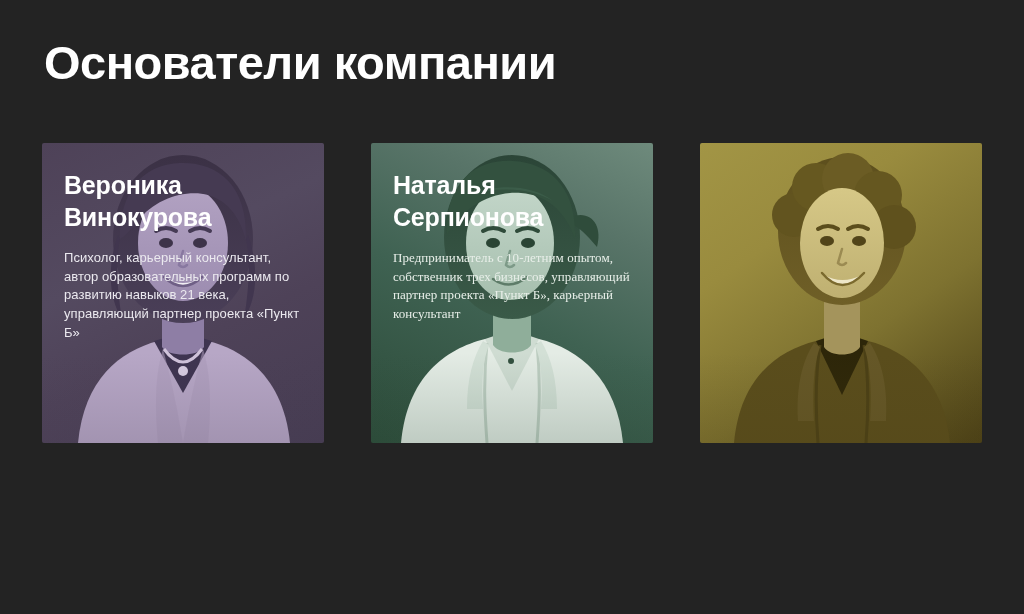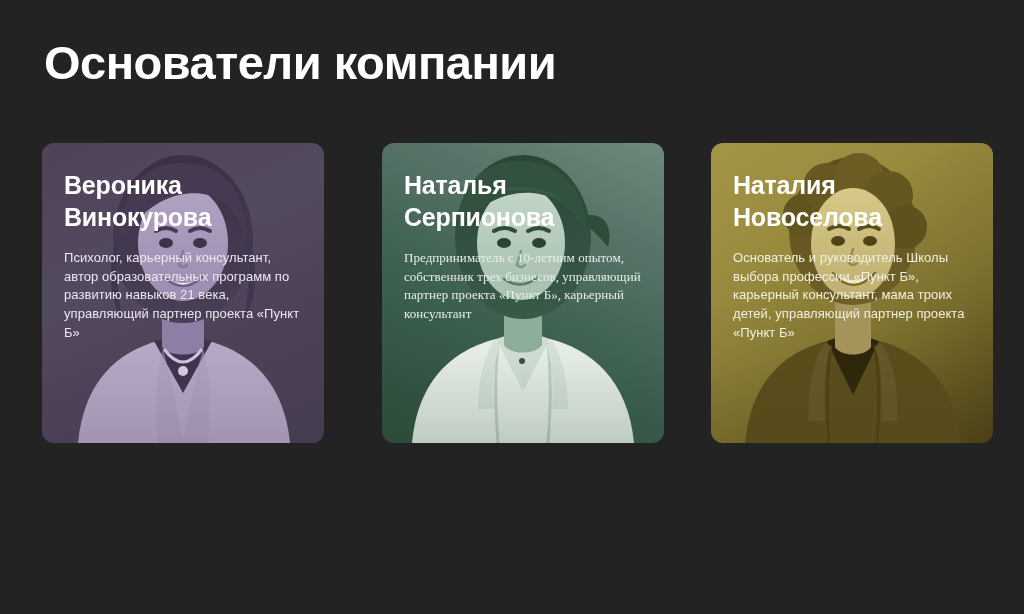--- a/index.html
+++ b/index.html
@@ -43,32 +43,31 @@
     width: 940px;
     height: 426px;
     display: flex;
     gap: 47px;
   }
 
   .card {
     position: relative;
     width: 282px;
     height: 300px;
-    border-radius: 12px;
+    border-radius: 2px;
     overflow: hidden;
     flex: 0 0 282px;
   }
 
   
   .card.skin-purple {
     background: linear-gradient(155deg, #4e4258 0%, #544a60 38%, #4e4258 62%, #463c52 100%);
   }
   .card.skin-green {
     background: linear-gradient(205deg, #6e8a7c 0%, #587468 26%, #3f6252 55%, #2c4b39 100%);
-    margin-left: 11px;
   }
   .card.skin-gold {
     background: linear-gradient(145deg, #a29545 0%, #998b3e 30%, #7e7230 62%, #4b4016 100%);
   }
 
   
   .card-photo {
     position: absolute;
     left: 0;
     right: 0;
@@ -289,21 +288,16 @@
             <ellipse cx="111" cy="98" rx="7" ry="5" fill="#514419"></ellipse>
             <ellipse cx="143" cy="98" rx="7" ry="5" fill="#514419"></ellipse>
 
             <path d="M126 106 L122 120 Q126 124 130 120" stroke="#9b8b52" stroke-width="2.5" fill="none" stroke-linecap="round"></path>
 
             <path d="M108 132 Q126 150 146 132 Q126 142 108 132 Z" fill="#f3ecd2" opacity="0.9"></path>
             <path d="M106 130 Q126 154 148 130" stroke="#7b6a2e" stroke-width="2.5" fill="none" stroke-linecap="round"></path>
           </g>
         </svg>
       </div>
-      <div class="card-content">
-        <div class="card-name">Наталия
-Новоселова</div>
-        <div class="card-bio">Основатель и руководитель Школы выбора профессии «Пункт Б», карьерный консультант, мама троих детей, управляющий партнер проекта «Пункт Б»</div>
-      </div>
     </div>
 
   </div>
 </div>
 
 </body></html>

